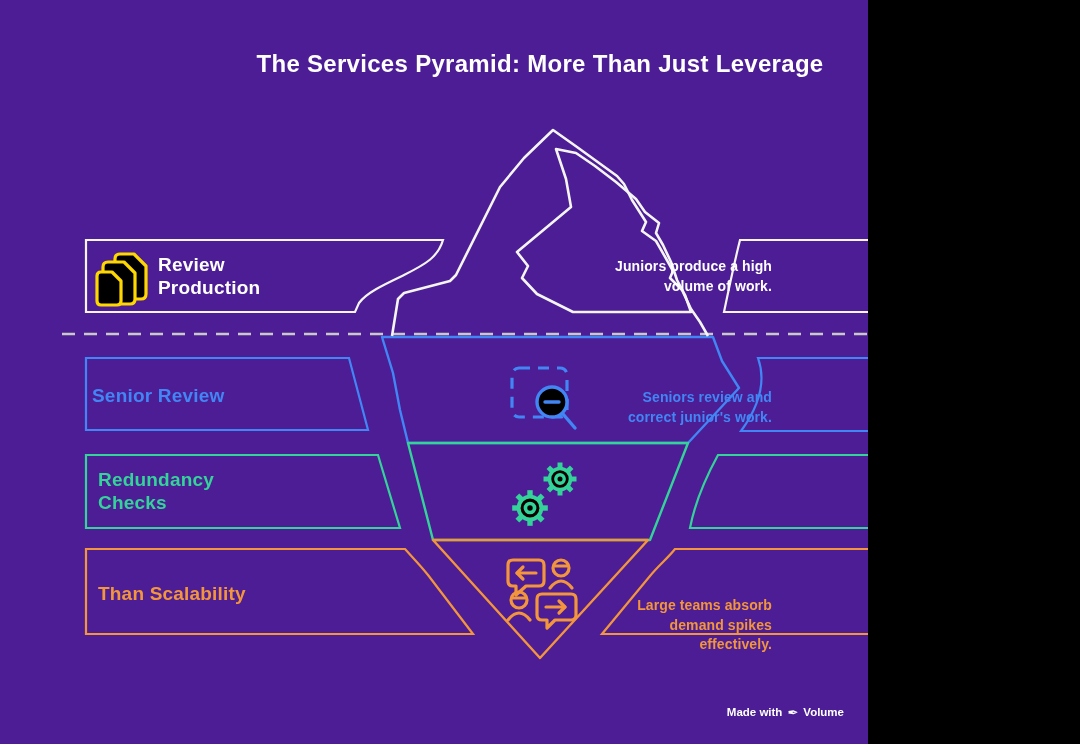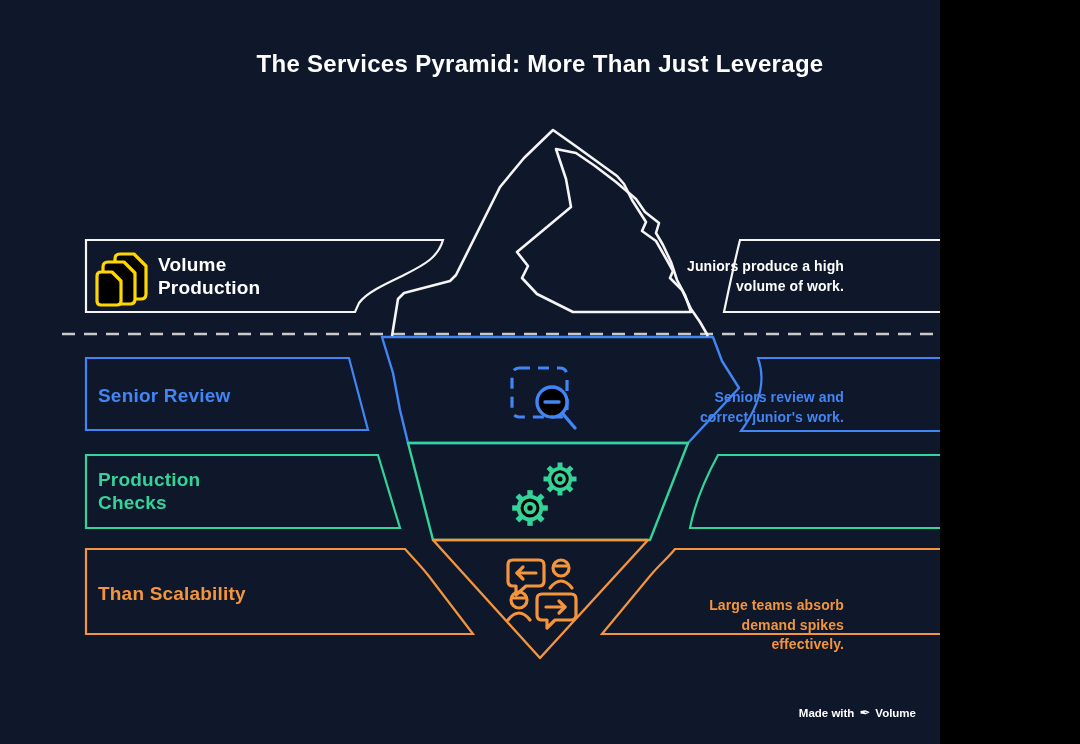--- a/index.html
+++ b/index.html
@@ -1,34 +1,34 @@
 <!DOCTYPE html>
 <html><head>
 <meta charset="utf-8">
 <style>
   html,body{margin:0;padding:0;background:#000;}
   #stage{
-    position:relative;width:940px;height:744px;background:#0f172a;overflow:hidden;
+    position:relative;width:868px;height:744px;background:#4c1d95;overflow:hidden;
     font-family:"Liberation Sans","DejaVu Sans",sans-serif;
   }
   .abs{position:absolute;}
   #title{
     left:0;top:50px;width:1080px;text-align:center;
     color:#fff;font-size:24px;font-weight:700;letter-spacing:.3px;
   }
   svg{display:block;}
   #scene{left:0;top:0;}
   .band-label{font-weight:700;font-size:19px;line-height:1.22;letter-spacing:.2px;}
   .band-desc{font-weight:600;font-size:14px;line-height:1.4;text-align:right;letter-spacing:.1px;}
   .c-white{color:#fff;}
   .c-blue{color:#4285F4;}
   .c-green{color:#34D399;}
   .c-orange{color:#F3953C;}
   #watermark{
-    right:24px;top:706px;display:flex;align-items:center;gap:5px;
+    right:24px;top:706px;display:flex;gap:5px;
     color:#fff;font-size:11.5px;font-weight:600;
   }
   #watermark .nib{font-size:13px;line-height:1;}
 </style>
 </head>
 <body>
 
 <div id="stage">
 
   <div id="title" class="abs">The Services Pyramid: More Than Just Leverage</div>
@@ -77,32 +77,32 @@
              L 636 199 L 616 182 L 595 166 L 576 153 Z"></path>
   </svg>
 
   <div class="abs" style="left:94px;top:246px;">
     <svg width="58" height="62" viewBox="0 0 58 62" fill="none" stroke="#FFD700" stroke-width="3.2" stroke-linejoin="round">
       <path fill="#000" d="M 26 8 H 40 L 52 20 V 48 Q 52 53 47 53 H 26 Q 21 53 21 48 V 13 Q 21 8 26 8 Z"></path>
       <path fill="#000" d="M 14 16 H 30 L 41 27 V 53 Q 41 58 36 58 H 14 Q 9 58 9 53 V 21 Q 9 16 14 16 Z"></path>
       <path fill="#000" d="M 7 26 H 18 L 27 35 V 55 Q 27 59 23 59 H 7 Q 3 59 3 55 V 30 Q 3 26 7 26 Z"></path>
     </svg>
   </div>
-  <div class="abs band-label c-white" style="left:158px;top:253px;width:135px;">Volume Production</div>
+  <div class="abs band-label c-white" style="left:158px;top:253px;width:135px;">Review Production</div>
   <div class="abs band-desc c-white" style="right:96px;top:257px;width:168px;">Juniors produce a high volume of work.</div>
 
   <div class="abs" style="left:508px;top:362px;">
     <svg width="74" height="74" viewBox="0 0 74 74" fill="none" stroke="#4285F4">
       <rect x="4" y="6" width="55" height="49" rx="7" stroke-width="3.2" stroke-dasharray="11 8"></rect>
       <circle cx="44" cy="40" r="15" fill="#000" stroke-width="3.4"></circle>
       <line x1="37" y1="40" x2="51" y2="40" stroke-width="3.4" stroke-linecap="round"></line>
       <line x1="55" y1="52" x2="67" y2="66" stroke-width="3.4" stroke-linecap="round"></line>
     </svg>
   </div>
-  <div class="abs band-label c-blue" style="left:98px;top:384px;">Senior Review</div>
+  <div class="abs band-label c-blue" style="left:92px;top:384px;">Senior Review</div>
   <div class="abs band-desc c-blue" style="right:96px;top:388px;width:162px;">Seniors review and correct junior's work.</div>
 
   <div class="abs" style="left:506px;top:458px;">
     <svg width="80" height="70" viewBox="0 0 80 70" fill="none" stroke="#34D399">
       <defs>
         <g id="gear">
           <g stroke-width="5">
             <line x1="0" y1="-16.5" x2="0" y2="-10.5"></line>
               <line x1="0" y1="16.5" x2="0" y2="10.5"></line>
             <line x1="-16.5" y1="0" x2="-10.5" y2="0"></line>
@@ -113,21 +113,21 @@
               <line x1="11.7" y1="11.7" x2="7.4" y2="7.4"></line>
           </g>
           <circle r="10.5" fill="#000" stroke-width="3.6"></circle>
           <circle r="4.2" stroke-width="3.4"></circle>
         </g>
       </defs>
       <use href="#gear" transform="translate(54,21)"></use>
       <use href="#gear" transform="translate(24,50) scale(1.08)"></use>
     </svg>
   </div>
-  <div class="abs band-label c-green" style="left:98px;top:468px;width:145px;">Production Checks</div>
+  <div class="abs band-label c-green" style="left:98px;top:468px;width:145px;">Redundancy Checks</div>
 
   <div class="abs" style="left:505px;top:556px;">
     <svg width="80" height="76" viewBox="0 0 80 76" fill="none" stroke="#F3953C" stroke-width="3.2" stroke-linejoin="round" stroke-linecap="round">
       <path d="M 8 4 H 34 Q 39 4 39 9 V 25 Q 39 30 34 30 H 21 L 11 39 V 30 H 8 Q 3 30 3 25 V 9 Q 3 4 8 4 Z"></path>
       <line x1="31" y1="17" x2="12" y2="17"></line>
       <path d="M 18 11 L 12 17 L 18 23"></path>
       <circle cx="56" cy="12" r="8"></circle>
       <line x1="50" y1="10" x2="62" y2="10"></line>
       <path d="M 45 32 Q 56 18 67 32"></path>
       <circle cx="14" cy="44" r="8"></circle>

